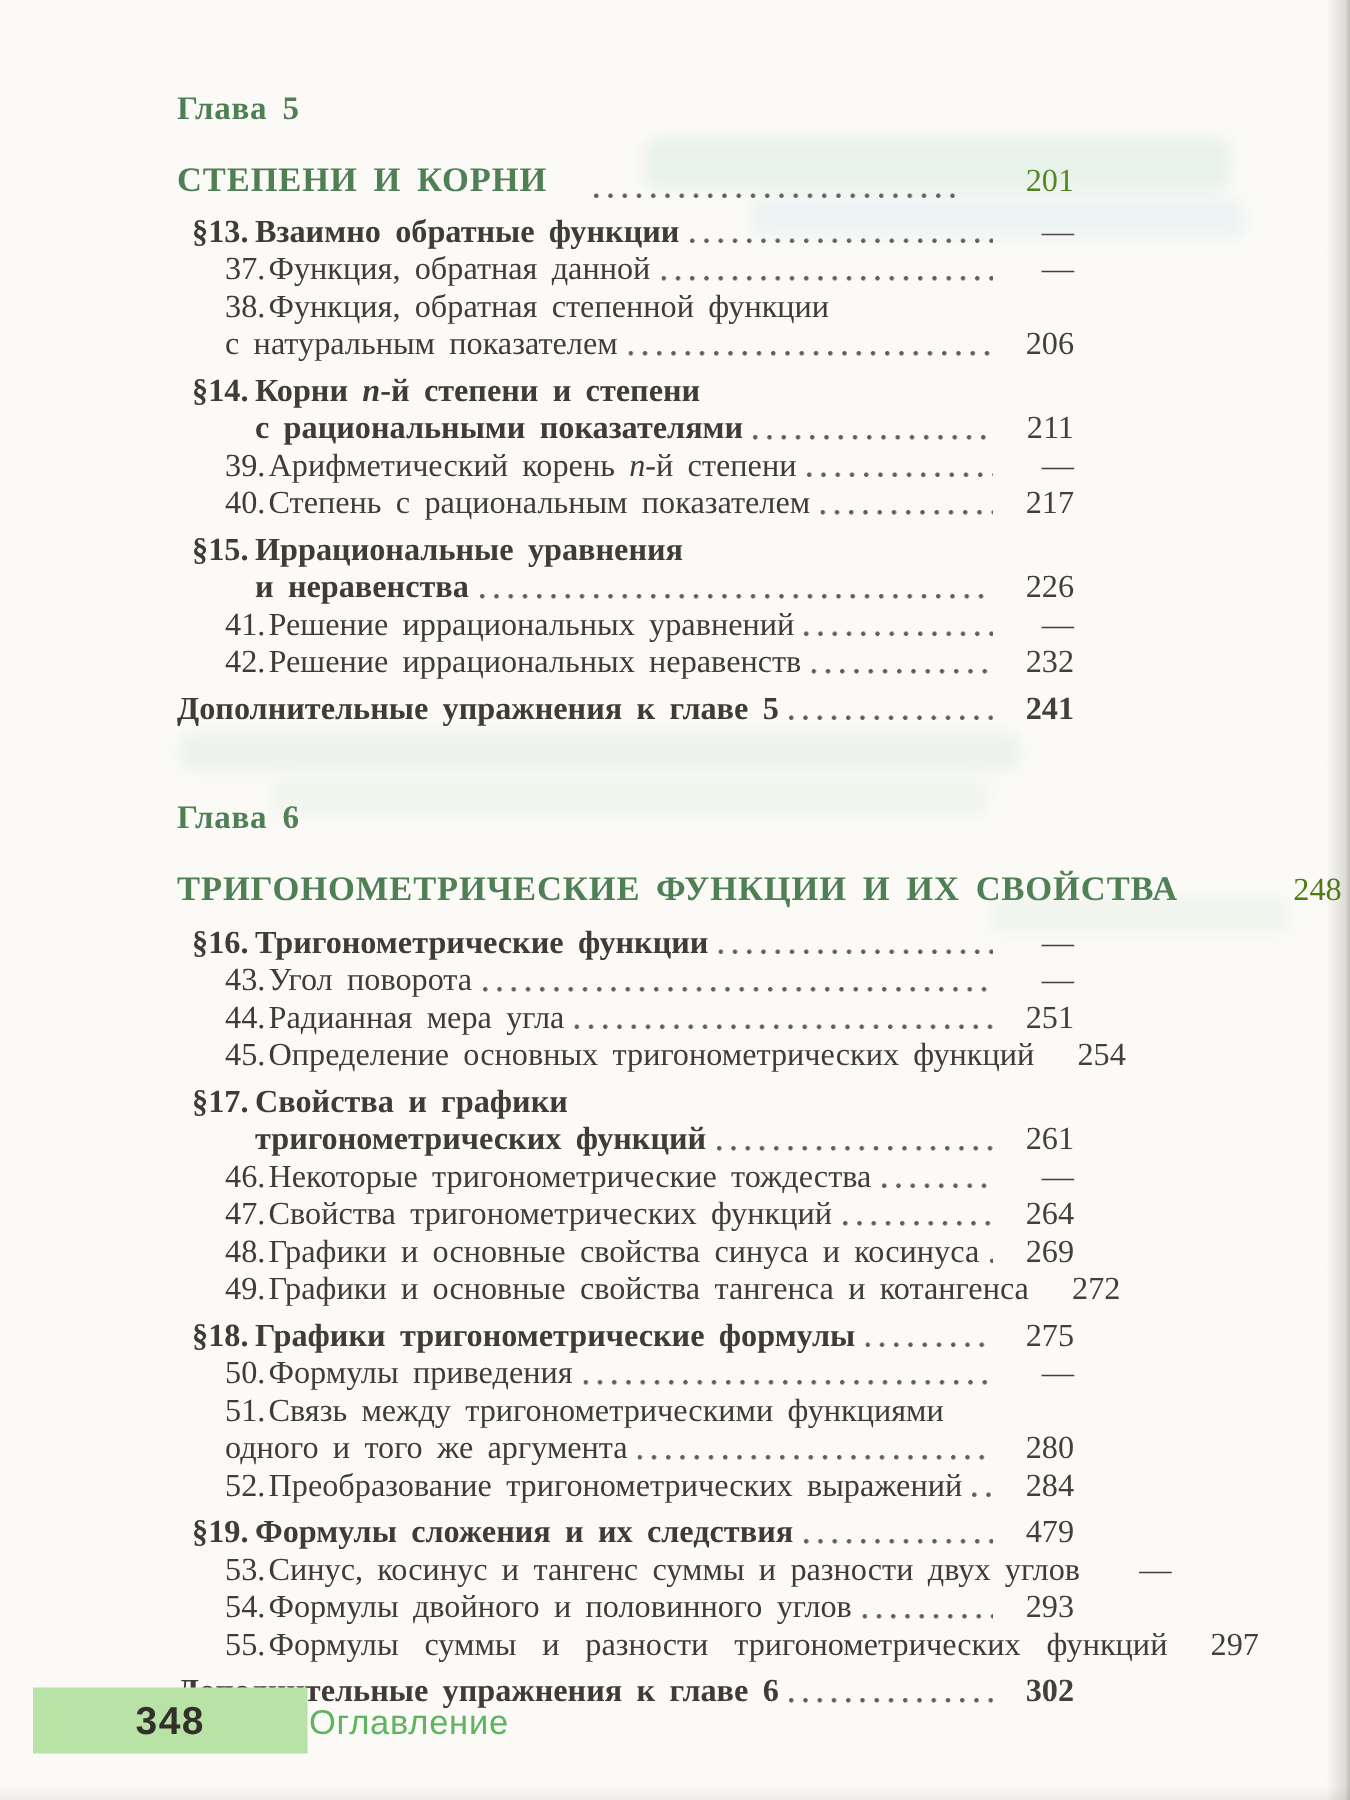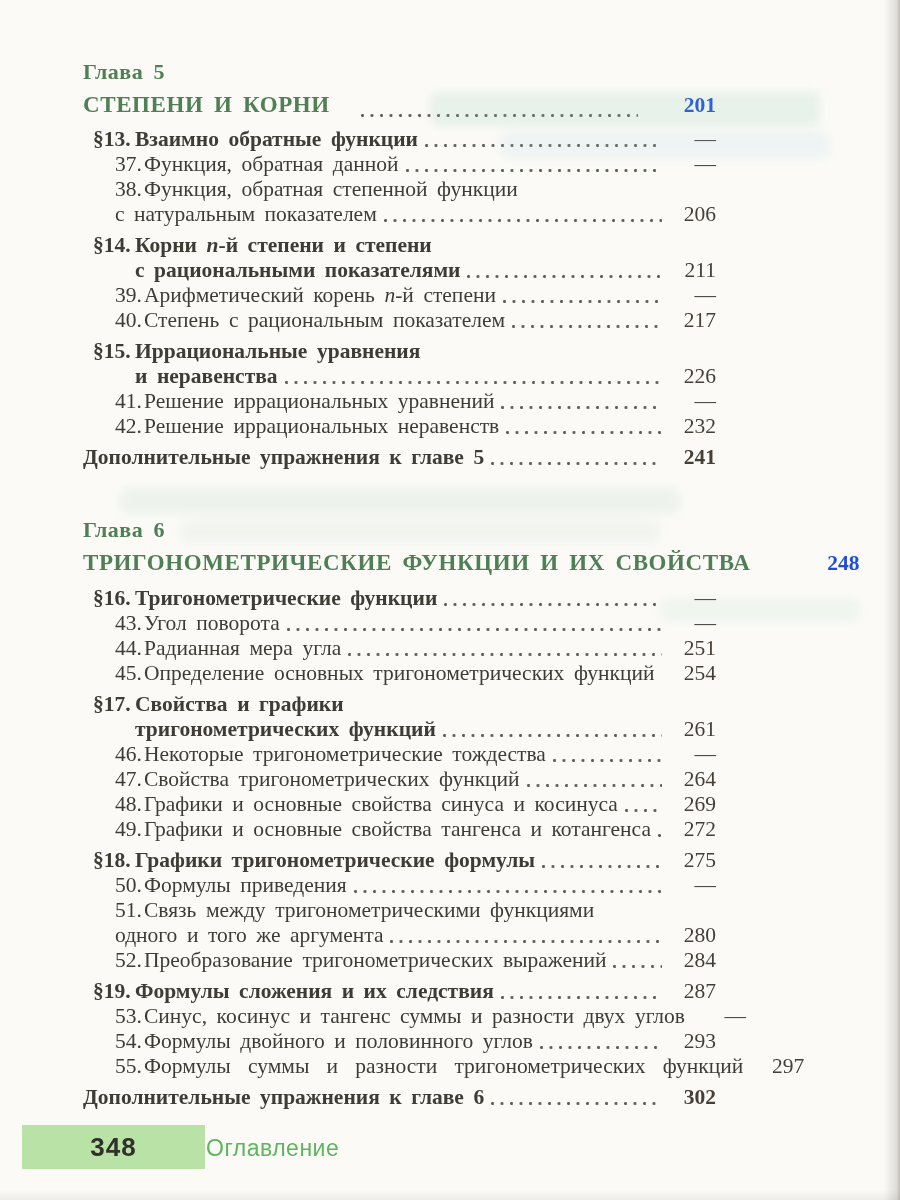--- a/index.html
+++ b/index.html
@@ -22,34 +22,34 @@
   }
   .ghost{position:absolute;filter:blur(5px);border-radius:8px;pointer-events:none;}
   .g1{left:430px;top:92px;width:390px;height:34px;background:rgba(135,200,170,.17);}
   .g2{left:500px;top:132px;width:330px;height:26px;background:rgba(150,205,215,.13);}
   .g3{left:120px;top:488px;width:560px;height:26px;background:rgba(140,200,160,.12);}
   .g4{left:180px;top:520px;width:480px;height:24px;background:rgba(140,200,160,.09);}
   .g5{left:660px;top:598px;width:200px;height:24px;background:rgba(145,205,170,.10);}
 
   .toc{
     position:absolute;left:0;top:0;width:761px;
-    padding:58px 45px 0 83px;box-sizing:border-box;
+    padding:58px 45px 0 118px;box-sizing:border-box;
     word-spacing:.26em;
   }
   .r{display:flex;align-items:flex-end;line-height:25px;font-size:21.5px;}
   .b{font-weight:bold;}
   .ch-label{
     color:#4f7f54;font-weight:bold;font-size:22px;line-height:28px;
     letter-spacing:.5px;
   }
   .ch-title{
     color:#4f7f54;font-weight:bold;font-size:23px;line-height:34px;
     letter-spacing:.6px;margin-top:2px;gap:24px;
   }
-  .ch-title .pg{color:#1d4ed8;font-weight:bold;letter-spacing:0;}
+  .ch-title .pg{color:#4d7c0f;font-weight:normal;letter-spacing:0;margin-top:15px;}
   .sec{margin-left:10px;}
   .sec .num{flex:0 0 42px;}
   .seccont{margin-left:52px;}
   .item{margin-left:32px;}
   .item .num{flex:0 0 29px;}
   .itemcont{margin-left:32px;}
   .extra{margin-left:0;}
   .mt{margin-top:6px;}
   .mt5{margin-top:5px;}
   .ch6-gap{margin-top:46px;}
@@ -273,21 +273,21 @@
     <span class="num">52.</span>
     <span class="t">Преобразование тригонометрических выражений</span>
     <span class="leader"></span>
     <span class="pg">284</span>
   </div>
 
   <div class="r sec mt">
     <span class="num b">§19.</span>
     <span class="t b">Формулы сложения и их следствия</span>
     <span class="leader"></span>
-    <span class="pg">287</span>
+    <span class="pg">479</span>
   </div>
 
   <div class="r item">
     <span class="num">53.</span>
     <span class="t">Синус, косинус и тангенс суммы и разности двух углов</span>
     <span class="leader"></span>
     <span class="pg">—</span>
   </div>
 
   <div class="r item">

